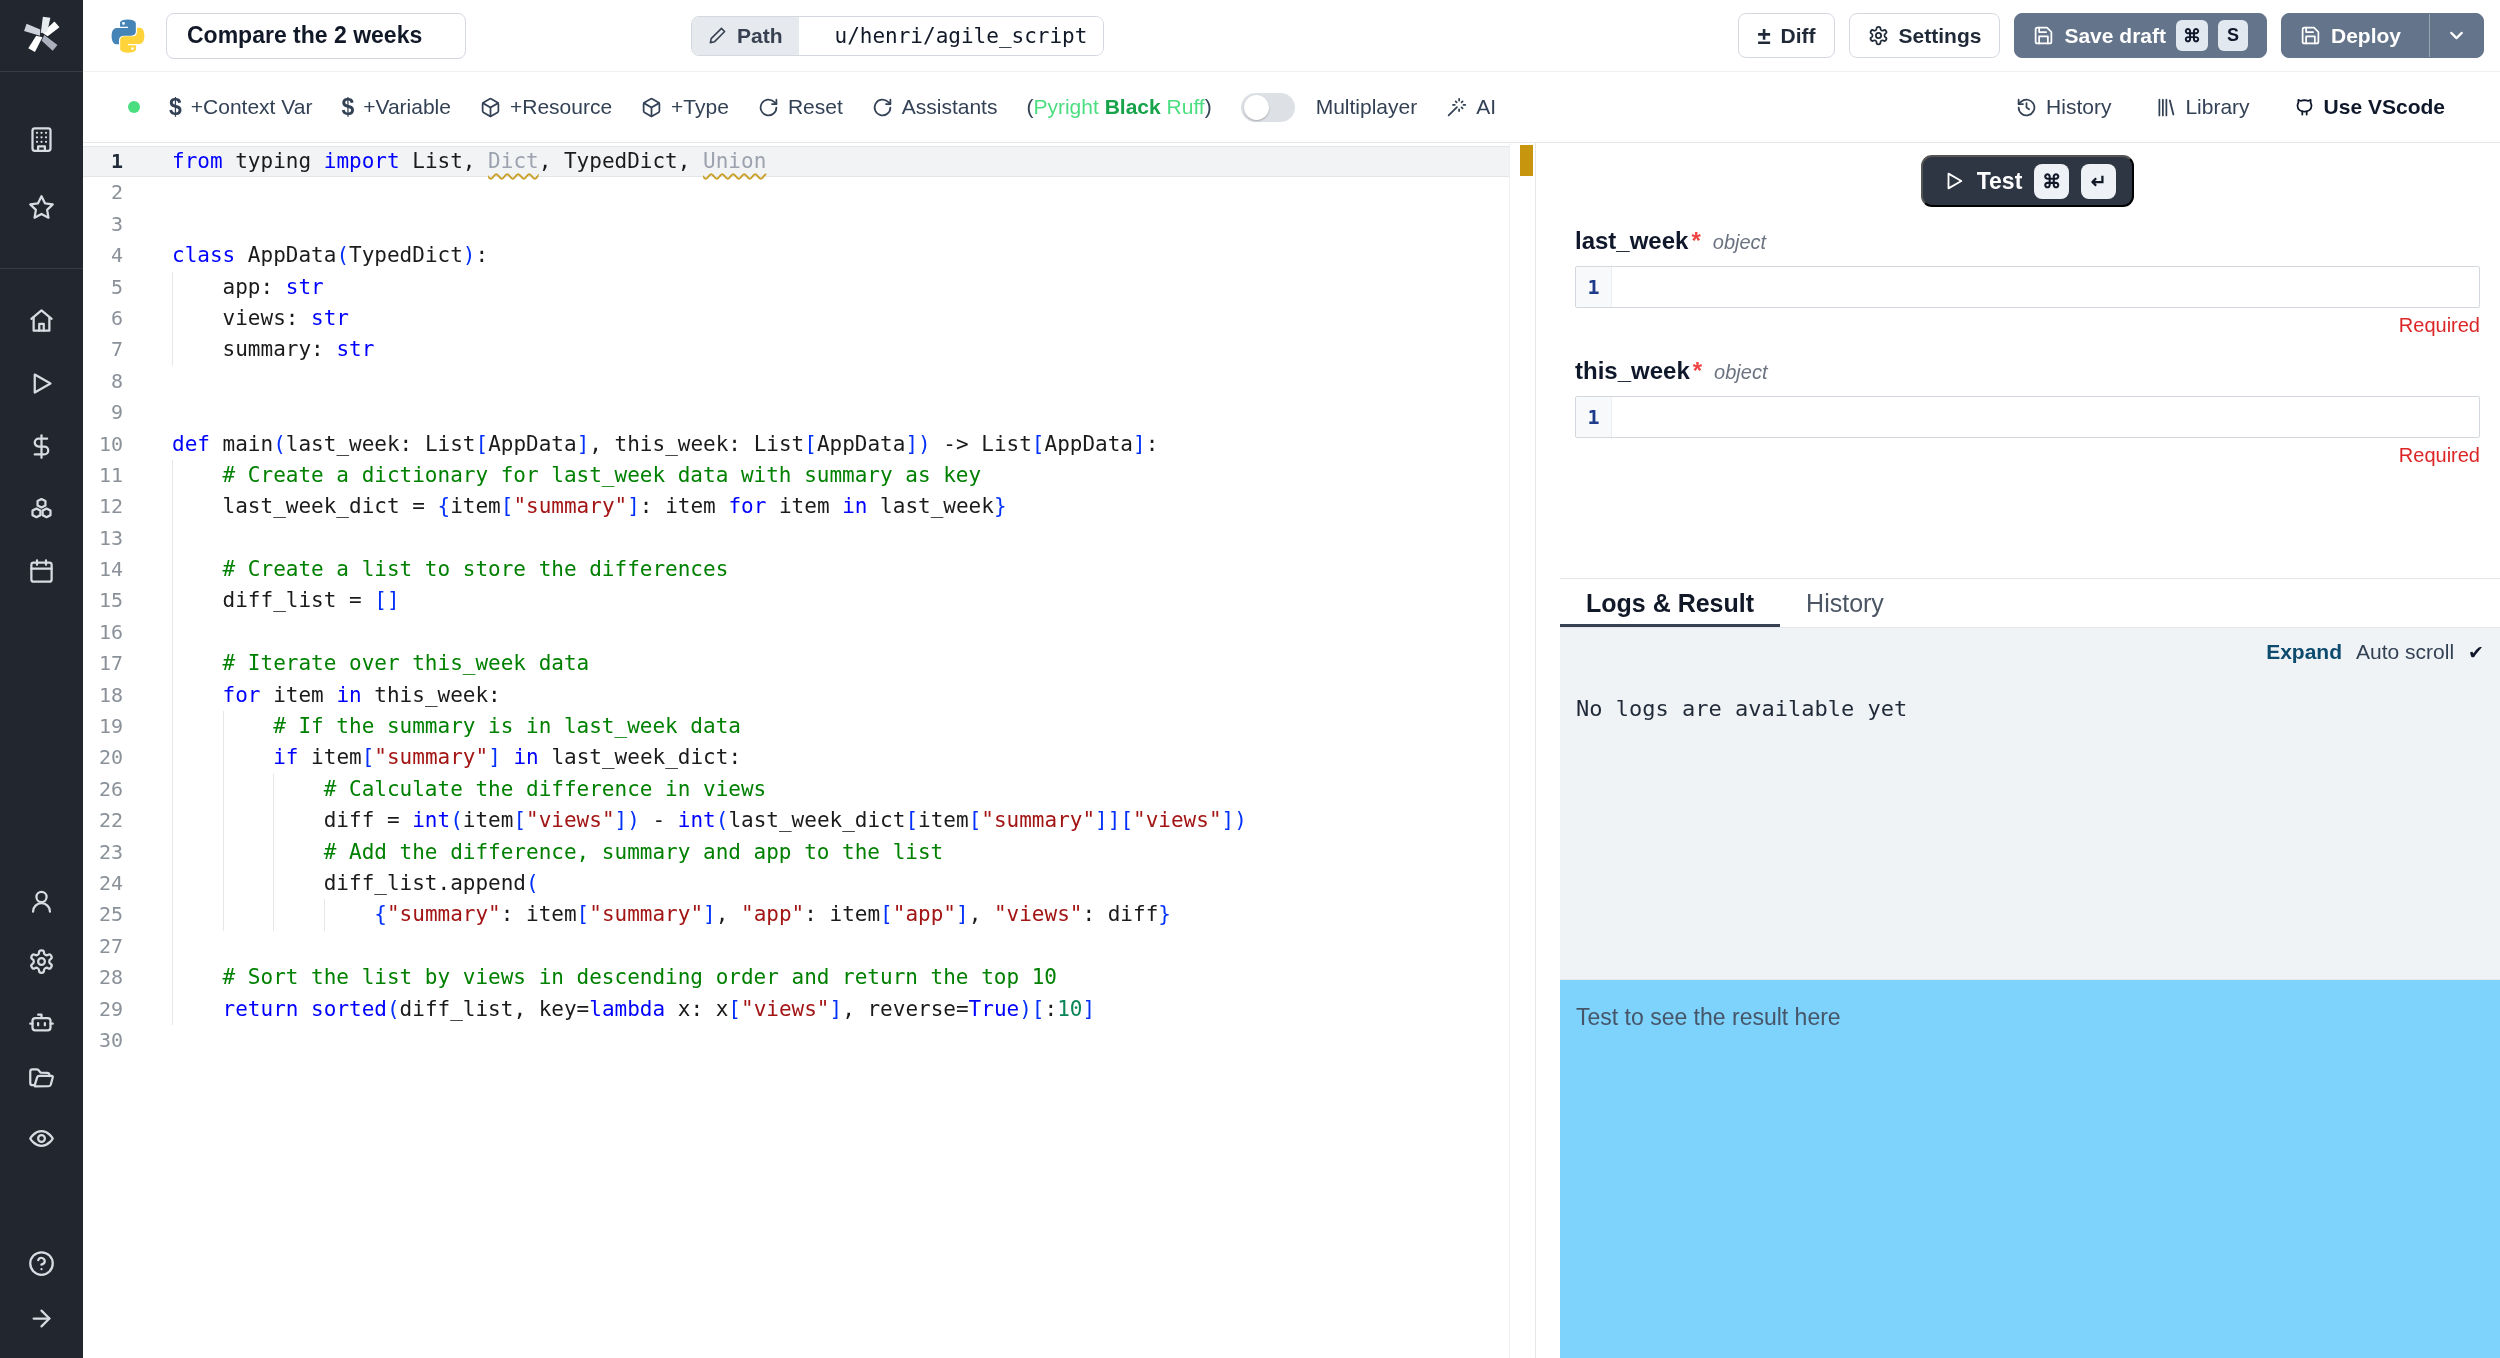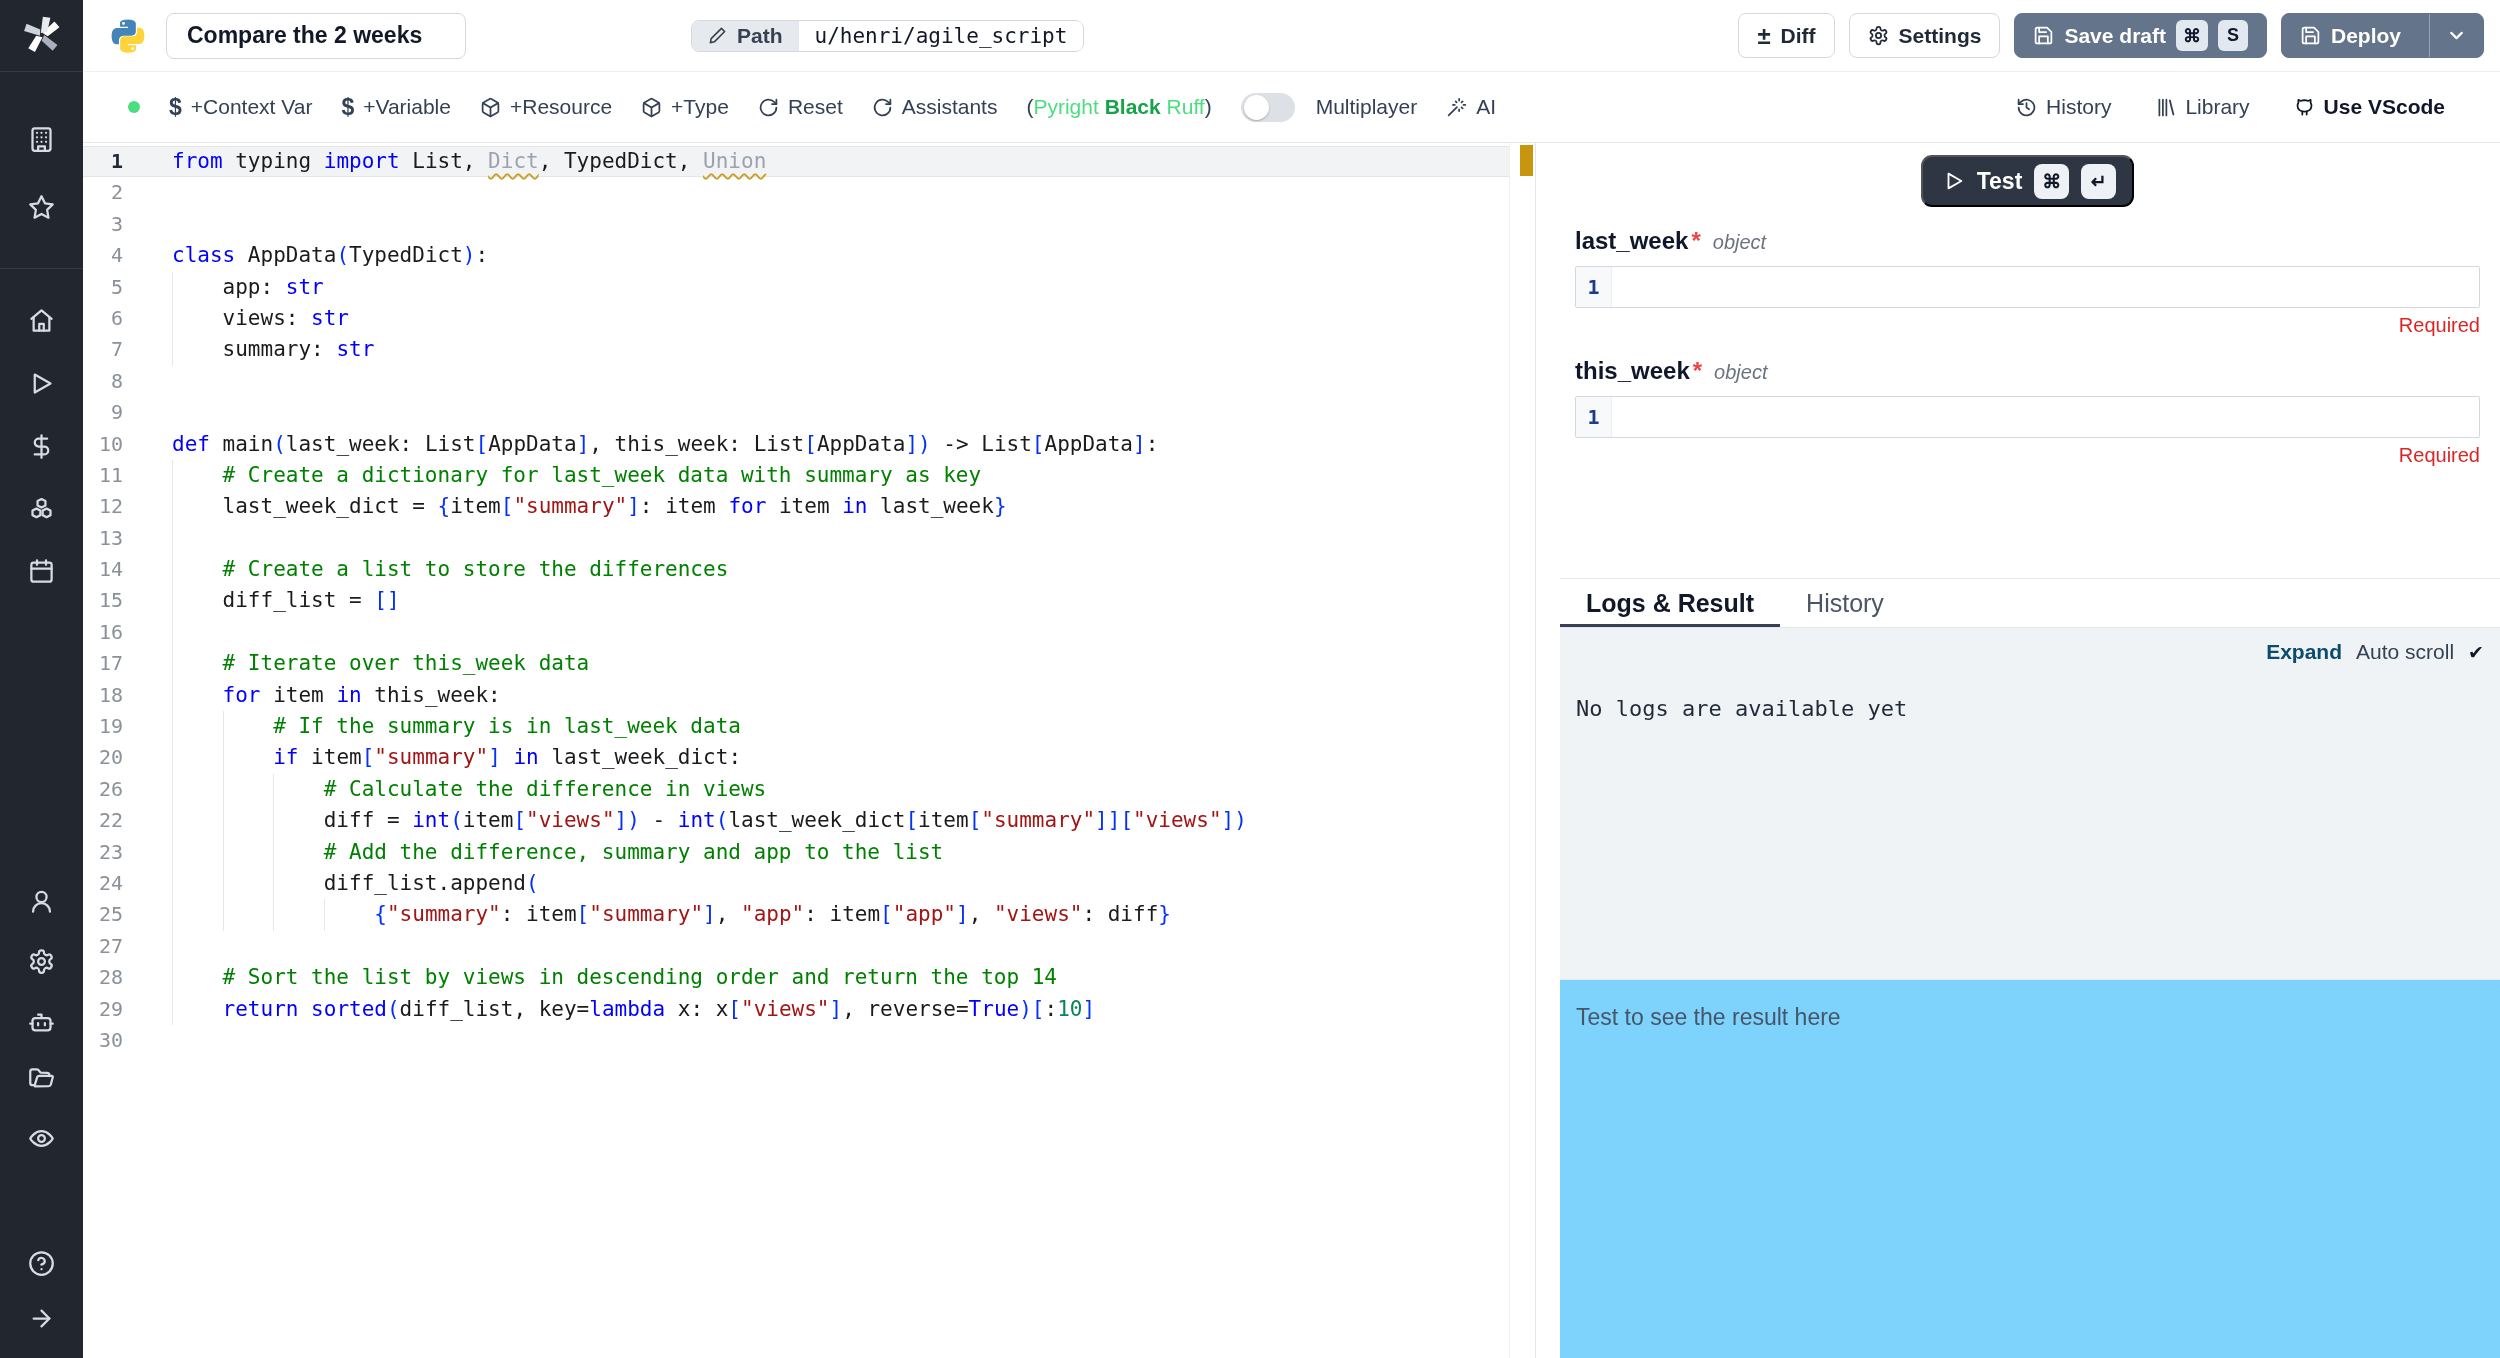--- a/index.html
+++ b/index.html
@@ -13,21 +13,21 @@
   .sb-logo { position:absolute; left:0; top:12px; width:83px; height:46px; display:flex; align-items:center; justify-content:center; }
   .sb-div { position:absolute; left:0; width:83px; border-top:1px solid rgba(255,255,255,0.10); }
   .sb-item { position:absolute; left:0; width:83px; height:40px; display:flex; align-items:center; justify-content:center; color:#d7dbe2; cursor:pointer; }
   .sb-item svg { width:27px; height:27px; }
   
   .main { position:absolute; left:83px; top:0; right:0; height:100%; }
   
   .topbar { height:72px; display:flex; align-items:center; padding:0 16px 0 26px; border-bottom:1px solid #edf0f3; background:#fff; }
   .pylogo { width:38px; height:38px; margin-left:0; flex:none; }
   .title-box { margin-left:19px; height:46px; display:flex; align-items:center; padding:0 20px; border:1px solid #d4d9df; border-radius:8px; font-size:23px; font-weight:600; color:#111827; min-width:300px; }
-  .path-group { margin-left:225px; height:32px; display:flex; align-items:stretch; border:1px solid #d4d9df; border-radius:8px; overflow:hidden; }
+  .path-group { margin-left:225px; height:40px; display:flex; align-items:stretch; border:1px solid #d4d9df; border-radius:8px; overflow:hidden;gap:20px; }
   .path-left { display:flex; align-items:center; gap:10px; background:#e6e9ed; padding:0 16px; font-size:21px; font-weight:600; color:#374151; }
   .path-left svg { width:19px; height:19px; }
   .path-right { display:flex; align-items:center; padding:0 16px; font-family:"DejaVu Sans Mono", monospace; font-size:21px; color:#111827; background:#fff; }
   .tb-right { margin-left:auto; display:flex; align-items:center; gap:14px; }
   .btn { height:45px; display:flex; align-items:center; gap:10px; padding:0 18px; border:1px solid #d4d9df; border-radius:8px; background:#fff; font-size:21px; font-weight:600; color:#1f2937; cursor:pointer; }
   .btn svg { width:21px; height:21px; }
   .btn-slate { background:#64748b; border-color:#64748b; color:#fff; }
   .pm { font-size:24px; font-weight:600; line-height:1; }
   .kbd { display:inline-flex; align-items:center; justify-content:center; min-width:30px; height:31px; padding:0 7px; background:#e2e8f0; color:#0f172a; border-radius:6px; font-size:18px; font-weight:600; }
   .deploy { padding:0; overflow:hidden; }
@@ -451,21 +451,21 @@
             <div class="row">
               <div class="ln">25</div>
               <div class="code"><i class="guide" style="left: 0ch;"></i><i class="guide" style="left: 4ch;"></i><i class="guide" style="left: 8ch;"></i><i class="guide" style="left: 12ch;"></i><span>                </span><span class="tk-b">{</span><span class="tk-s">"summary"</span><span>: item</span><span class="tk-b">[</span><span class="tk-s">"summary"</span><span class="tk-b">]</span><span>, </span><span class="tk-s">"app"</span><span>: item</span><span class="tk-b">[</span><span class="tk-s">"app"</span><span class="tk-b">]</span><span>, </span><span class="tk-s">"views"</span><span>: diff</span><span class="tk-b">}</span></div>
             </div>
             <div class="row">
               <div class="ln">27</div>
               <div class="code"><i class="guide" style="left: 0ch;"></i></div>
             </div>
             <div class="row">
               <div class="ln">28</div>
-              <div class="code"><i class="guide" style="left: 0ch;"></i><span class="tk-c">    # Sort the list by views in descending order and return the top 14</span></div>
+              <div class="code"><i class="guide" style="left: 0ch;"></i><span class="tk-c">    # Sort the list by views in descending order and return the top 10</span></div>
             </div>
             <div class="row">
               <div class="ln">29</div>
               <div class="code"><i class="guide" style="left: 0ch;"></i><span>    </span><span class="tk-k">return</span><span> </span><span class="tk-k">sorted</span><span class="tk-b">(</span><span>diff_list, key=</span><span class="tk-k">lambda</span><span> x: x</span><span class="tk-b">[</span><span class="tk-s">"views"</span><span class="tk-b">]</span><span>, reverse=</span><span class="tk-k">True</span><span class="tk-b">)[</span><span>:</span><span class="tk-n">10</span><span class="tk-b">]</span></div>
             </div>
             <div class="row">
               <div class="ln">30</div>
               <div class="code"></div>
             </div>
           </div>

